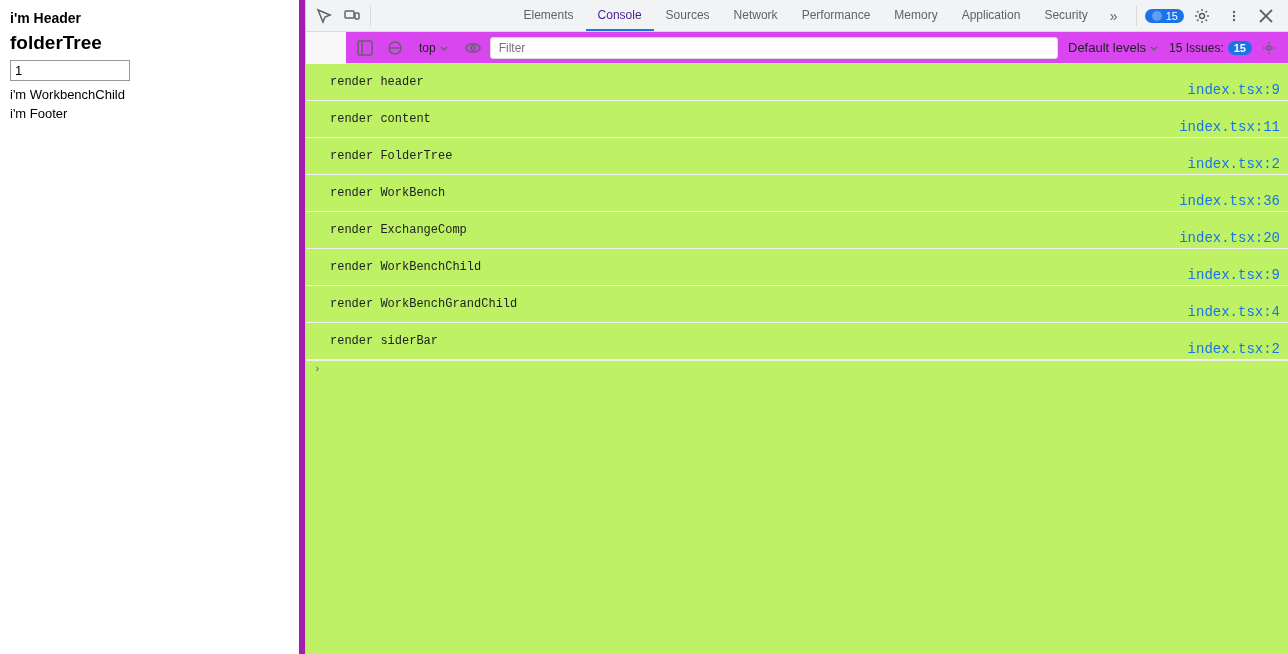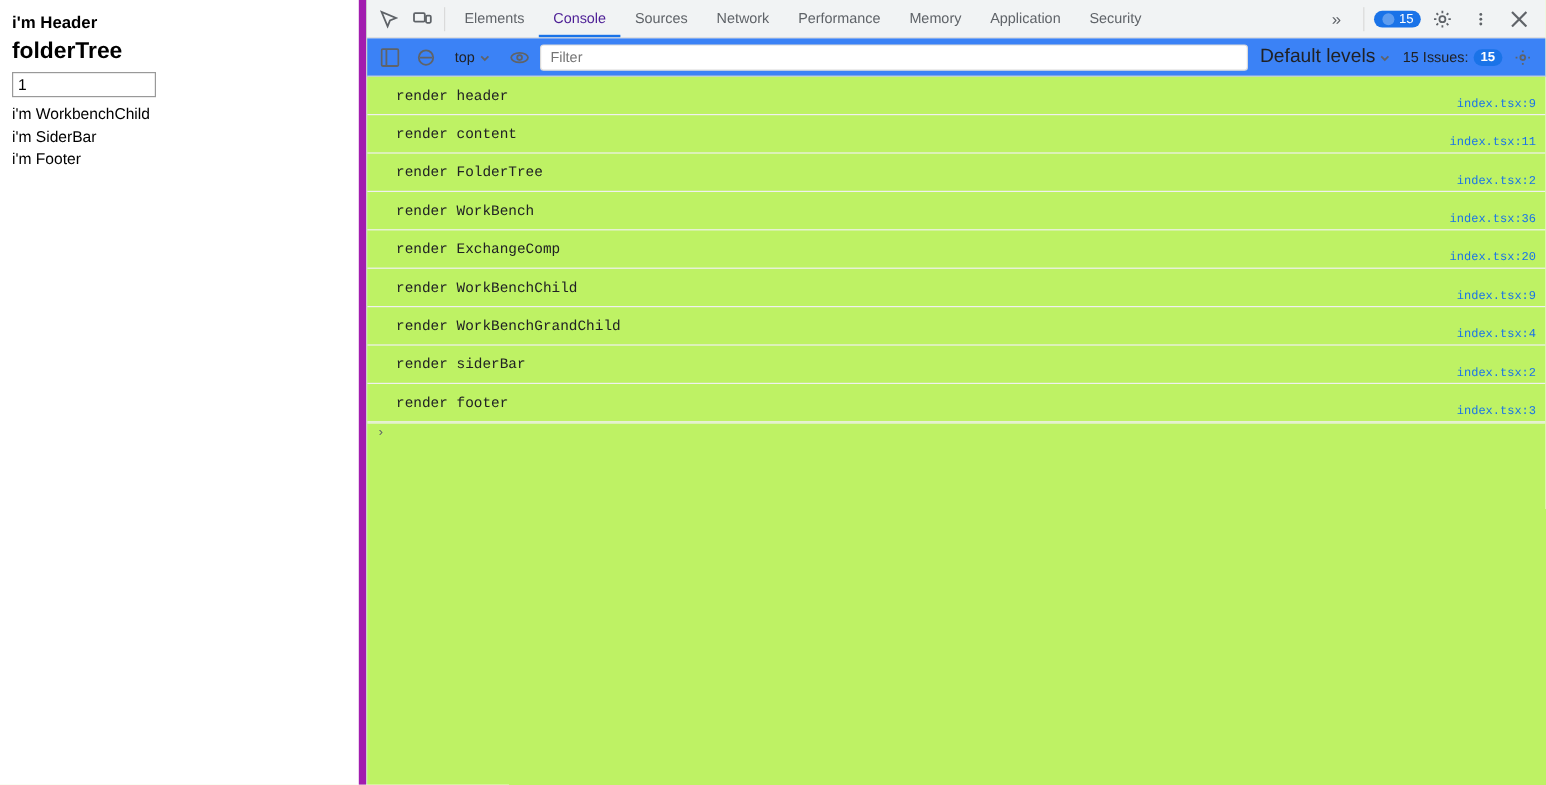--- a/index.html
+++ b/index.html
@@ -64,20 +64,21 @@
       cursor: pointer;
       border-radius: 3px;
       color: #5f6368;
       font-size: 14px;
     }
     .devtools-tabs {
       display: flex;
       align-items: center;
       flex: 1;
       height: 100%;
+      justify-content: flex-end;
     }
     .devtools-tab {
       padding: 0 12px;
       height: 100%;
       display: flex;
       align-items: center;
       cursor: pointer;
       font-size: 12px;
       color: #5f6368;
       border-bottom: 2px solid transparent;
@@ -101,25 +102,26 @@
       font-size: 11px;
       display: flex;
       align-items: center;
       gap: 3px;
     }
 
     
     .console-toolbar {
       display: flex;
       align-items: center;
-      background: #3b82f6;
+      background: #d946ef;
       border-bottom: 1px solid #dadada;
       height: 32px;
       padding: 0 6px;
       gap: 4px;
+      margin-left: 40px;
     }
     .console-toolbar .icon-btn {
       width: 26px;
       height: 26px;
       display: flex;
       align-items: center;
       justify-content: center;
       cursor: pointer;
       border-radius: 3px;
       color: #5f6368;
@@ -145,21 +147,21 @@
       font-size: 12px;
       background: #fff;
       outline: none;
     }
     .default-levels {
       display: flex;
       align-items: center;
       gap: 3px;
       padding: 2px 6px;
       cursor: pointer;
-      font-size: 16px;
+      font-size: 13px;
       color: #202124;
       white-space: nowrap;
     }
     .issues-count {
       display: flex;
       align-items: center;
       gap: 4px;
       font-size: 12px;
       color: #202124;
       white-space: nowrap;
@@ -184,21 +186,21 @@
       padding: 2px 8px 2px 24px;
       border-bottom: 1px solid #f0f0f0;
       min-height: 20px;
     }
     .console-row .message {
       color: #202124;
     }
     .console-row .source-link {
       color: #1a73e8;
       text-decoration: none;
-      font-size: 10px;
+      font-size: 14px;
       white-space: nowrap;
       margin-left: 8px;
       margin-top: 16px;
     }
     .console-input-row {
       display: flex;
       align-items: center;
       padding: 2px 8px;
       border-top: 1px solid #f0f0f0;
     }
@@ -216,21 +218,20 @@
     }
   </style>
 </head>
 <body>
 
 <div class="webpage-panel">
   <h1>i'm Header</h1>
   <div class="folder-label">folderTree</div>
   <input type="text" value="1" style="">
   <div class="text-item">i'm WorkbenchChild</div>
-  <div class="text-item">i'm SiderBar</div>
   <div class="text-item">i'm Footer</div>
 </div>
 
 <div class="devtools-panel">
 
   <div class="devtools-toolbar">
 
     <div class="icon-btn" title="Inspect element">
       <svg width="16" height="16" viewBox="0 0 16 16" fill="none">
         <path d="M2 2 L7 14 L9 9 L14 7 Z" stroke="#5f6368" stroke-width="1.5" fill="none"></path>
@@ -369,22 +370,18 @@
         <a class="source-link" href="#">index.tsx:9</a>
       </div>
       <div class="console-row">
         <span class="message">render WorkBenchGrandChild</span>
         <a class="source-link" href="#">index.tsx:4</a>
       </div>
       <div class="console-row">
         <span class="message">render siderBar</span>
         <a class="source-link" href="#">index.tsx:2</a>
       </div>
-      <div class="console-row">
-        <span class="message">render footer</span>
-        <a class="source-link" href="#">index.tsx:3</a>
-      </div>
       <div class="console-input-row">
         <span class="console-chevron">›</span>
       </div>
     </div>
 
 </div>
 
 </body></html>

